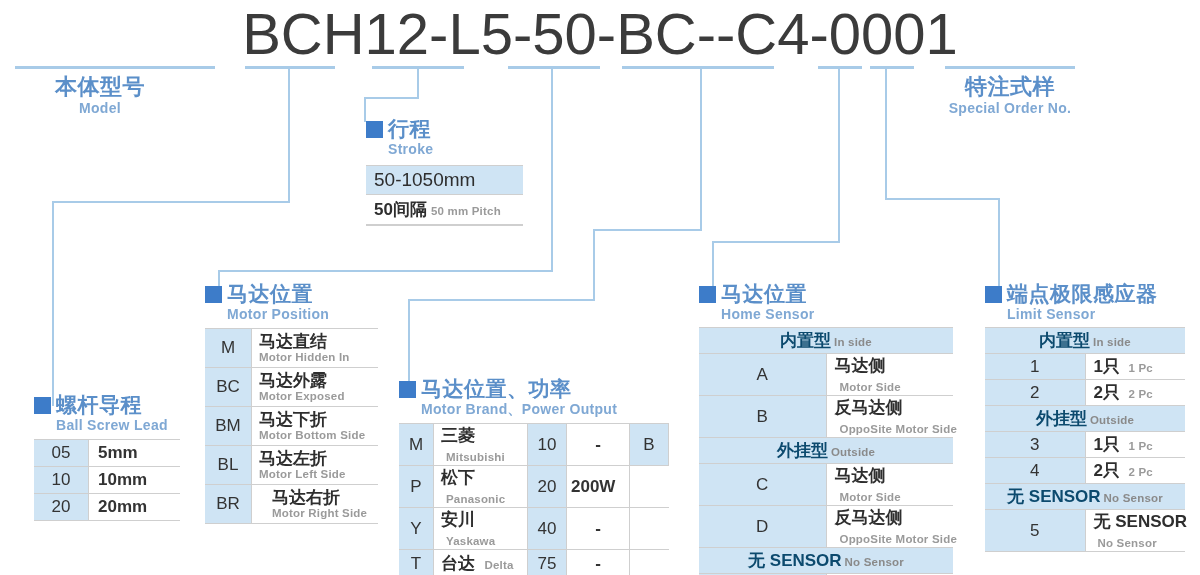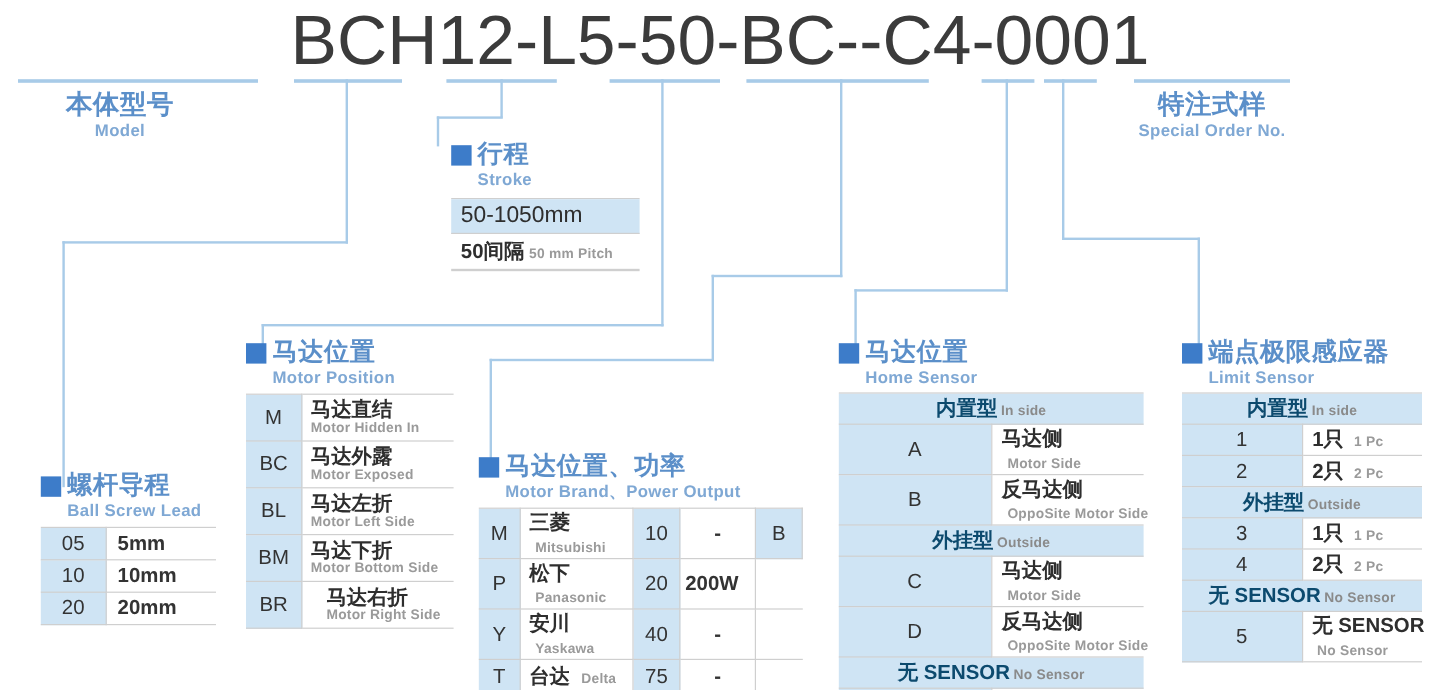--- a/index.html
+++ b/index.html
@@ -130,21 +130,21 @@
 
 <div class="vline" style="left:885px; top:66px;  height:134px;"></div>
 <div class="hline" style="left:885px; top:198px; width:115px;"></div>
 <div class="vline" style="left:998px; top:198px; height:90px;"></div>
 
 <div class="sect" style="left:55px; top:76px;">
   <div class="sect-cn" style="font-size:22px;">本体型号</div>
   <div class="sect-en ind0" style="text-align:center;margin-top:3px;">Model</div>
 </div>
 
-<div class="sect" style="left:376px; top:118px;">
+<div class="sect" style="left:366px; top:118px;">
   <div class="sect-head">
     <span class="sq"></span>
     <span class="sect-cn">行程</span>
   </div>
   <div class="sect-en">Stroke</div>
   <div class="strokebox" style="margin-top:8px;width:157px;">
     <div class="stroke-main">50-1050mm</div>
     <div class="stroke-sub">
       <span class="cn">50间隔</span><span class="en">50 mm Pitch</span>
     </div>
@@ -191,31 +191,31 @@
       </td>
     </tr>
     <tr>
       <td class="code" style="height:38px;">BC</td>
       <td class="twoline" style="padding-left:7px;">
         <span class="cn">马达外露</span>
         <span class="en">Motor Exposed</span>
       </td>
     </tr>
     <tr>
+      <td class="code" style="height:38px;">BM</td>
+      <td class="twoline" style="padding-left:7px;">
+        <span class="cn">马达下折</span>
+        <span class="en">Motor Bottom Side</span>
+      </td>
+    </tr>
+    <tr>
       <td class="code" style="height:38px;">BL</td>
       <td class="twoline" style="padding-left:7px;">
         <span class="cn">马达左折</span>
         <span class="en">Motor Left Side</span>
-      </td>
-    </tr>
-    <tr>
-      <td class="code" style="height:38px;">BM</td>
-      <td class="twoline" style="padding-left:7px;">
-        <span class="cn">马达下折</span>
-        <span class="en">Motor Bottom Side</span>
       </td>
     </tr>
     <tr>
       <td class="code" style="height:38px;">BR</td>
       <td class="twoline" style="padding-left:20px;">
         <span class="cn">马达右折</span>
         <span class="en">Motor Right Side</span>
       </td>
     </tr>
   </tbody>

